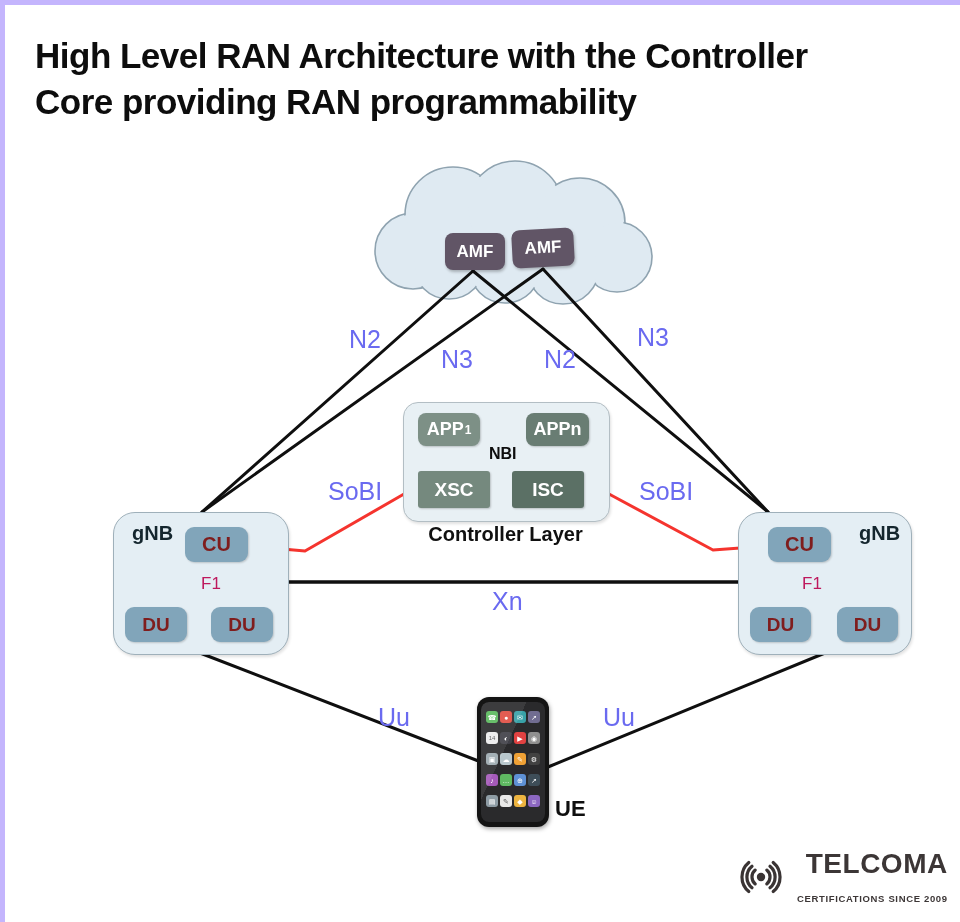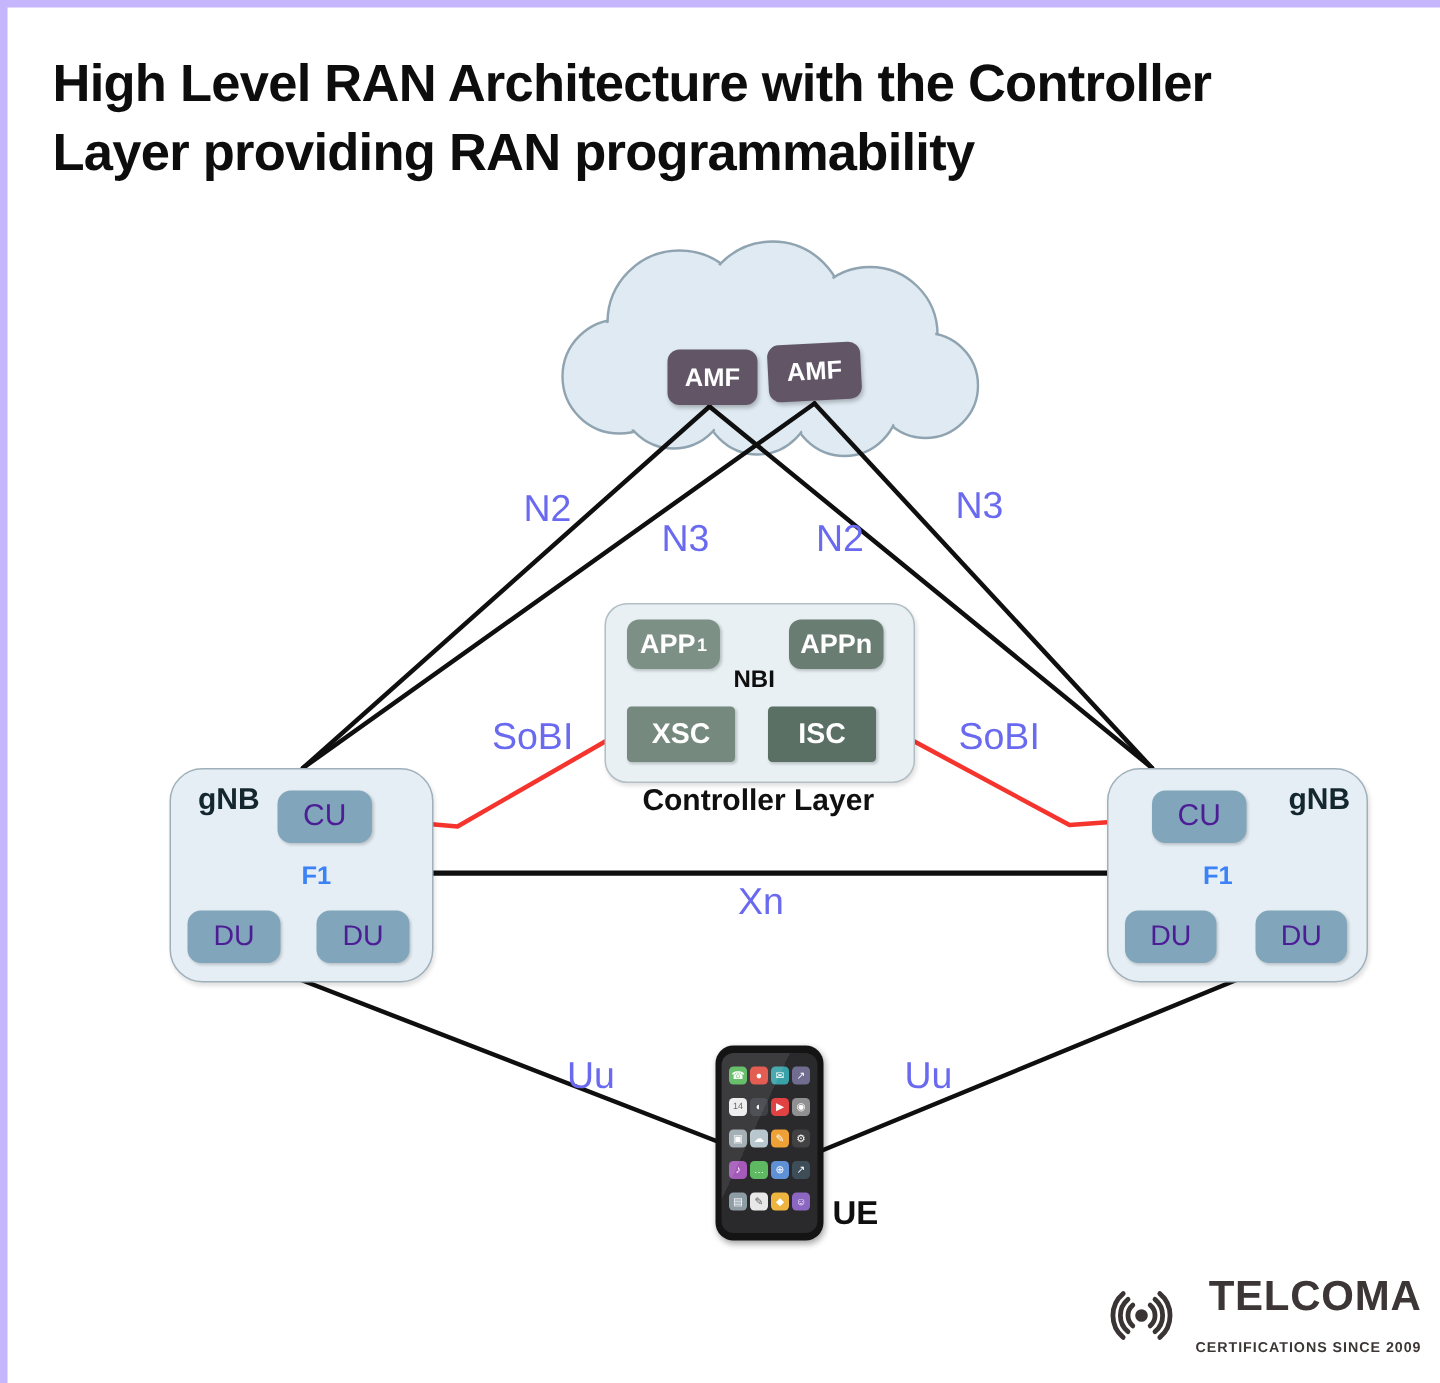--- a/index.html
+++ b/index.html
@@ -48,31 +48,31 @@
   .gnb{
     background:#e4eef4;border:1.5px solid #9fb0ba;border-radius:22px;
     box-shadow:1px 2px 3px rgba(0,0,0,.12);
   }
   #gnb-left{left:108px;top:507px;width:174px;height:141px;}
   #gnb-right{left:733px;top:507px;width:172px;height:141px;}
   .gnb-label{font-size:20px;font-weight:600;color:#14262e;}
   #gnb-left-label{left:127px;top:517px;}
   #gnb-right-label{left:854px;top:517px;}
   .cudu{
-    background:#81a5ba;color:#4c1d95;border-radius:9px;
-    display:flex;align-items:center;justify-content:center;font-size:20px;font-weight:400;
+    background:#81a5ba;color:#7f1d1d;border-radius:9px;
+    display:flex;align-items:center;justify-content:center;font-size:20px;font-weight:700;
     box-shadow:1px 1px 2px rgba(0,0,0,.18);
   }
   #cu-left{left:180px;top:522px;width:63px;height:35px;}
   #cu-right{left:763px;top:522px;width:63px;height:35px;}
   #du-left-1{left:120px;top:602px;width:62px;height:35px;font-size:19px;}
   #du-left-2{left:206px;top:602px;width:62px;height:35px;font-size:19px;}
   #du-right-1{left:745px;top:602px;width:61px;height:35px;font-size:19px;}
   #du-right-2{left:832px;top:602px;width:61px;height:35px;font-size:19px;}
-  .f1{font-size:17px;font-weight:700;color:#3b82f6;}
+  .f1{font-size:17px;font-weight:400;color:#be185d;}
   #f1-left{left:196px;top:569px;}
   #f1-right{left:797px;top:569px;}
   
   .iflbl{color:#6a6af0;font-size:25px;font-weight:500;}
   #lbl-n2-left{left:344px;top:320px;}
   #lbl-n3-left{left:436px;top:340px;}
   #lbl-n2-right{left:539px;top:340px;}
   #lbl-n3-right{left:632px;top:318px;}
   #lbl-sobi-left{left:323px;top:472px;}
   #lbl-sobi-right{left:634px;top:472px;}
@@ -109,21 +109,21 @@
   #logo-brand{font-size:28px;font-weight:800;letter-spacing:0.5px;color:#3c3636;line-height:1;}
   #logo-tagline{font-size:9.5px;font-weight:600;letter-spacing:0.65px;color:#3c3636;margin-top:15px;}
 </style>
 </head>
 <body>
 
 <div id="canvas">
 
   <div id="title" class="abs">
     <div>High Level RAN Architecture with the Controller</div>
-    <div>Layer providing RAN programmability</div>
+    <div>Core providing RAN programmability</div>
   </div>
 
   <svg id="lines" class="abs" viewBox="0 0 958 920">
 
     <g>
       <g fill="#dfeaf2" stroke="#8fa3b0" stroke-width="1.6">
         <circle cx="408" cy="246" r="38"></circle>
           <circle cx="448" cy="210" r="48"></circle>
         <circle cx="510" cy="204" r="48"></circle>
           <circle cx="575" cy="218" r="45"></circle>

